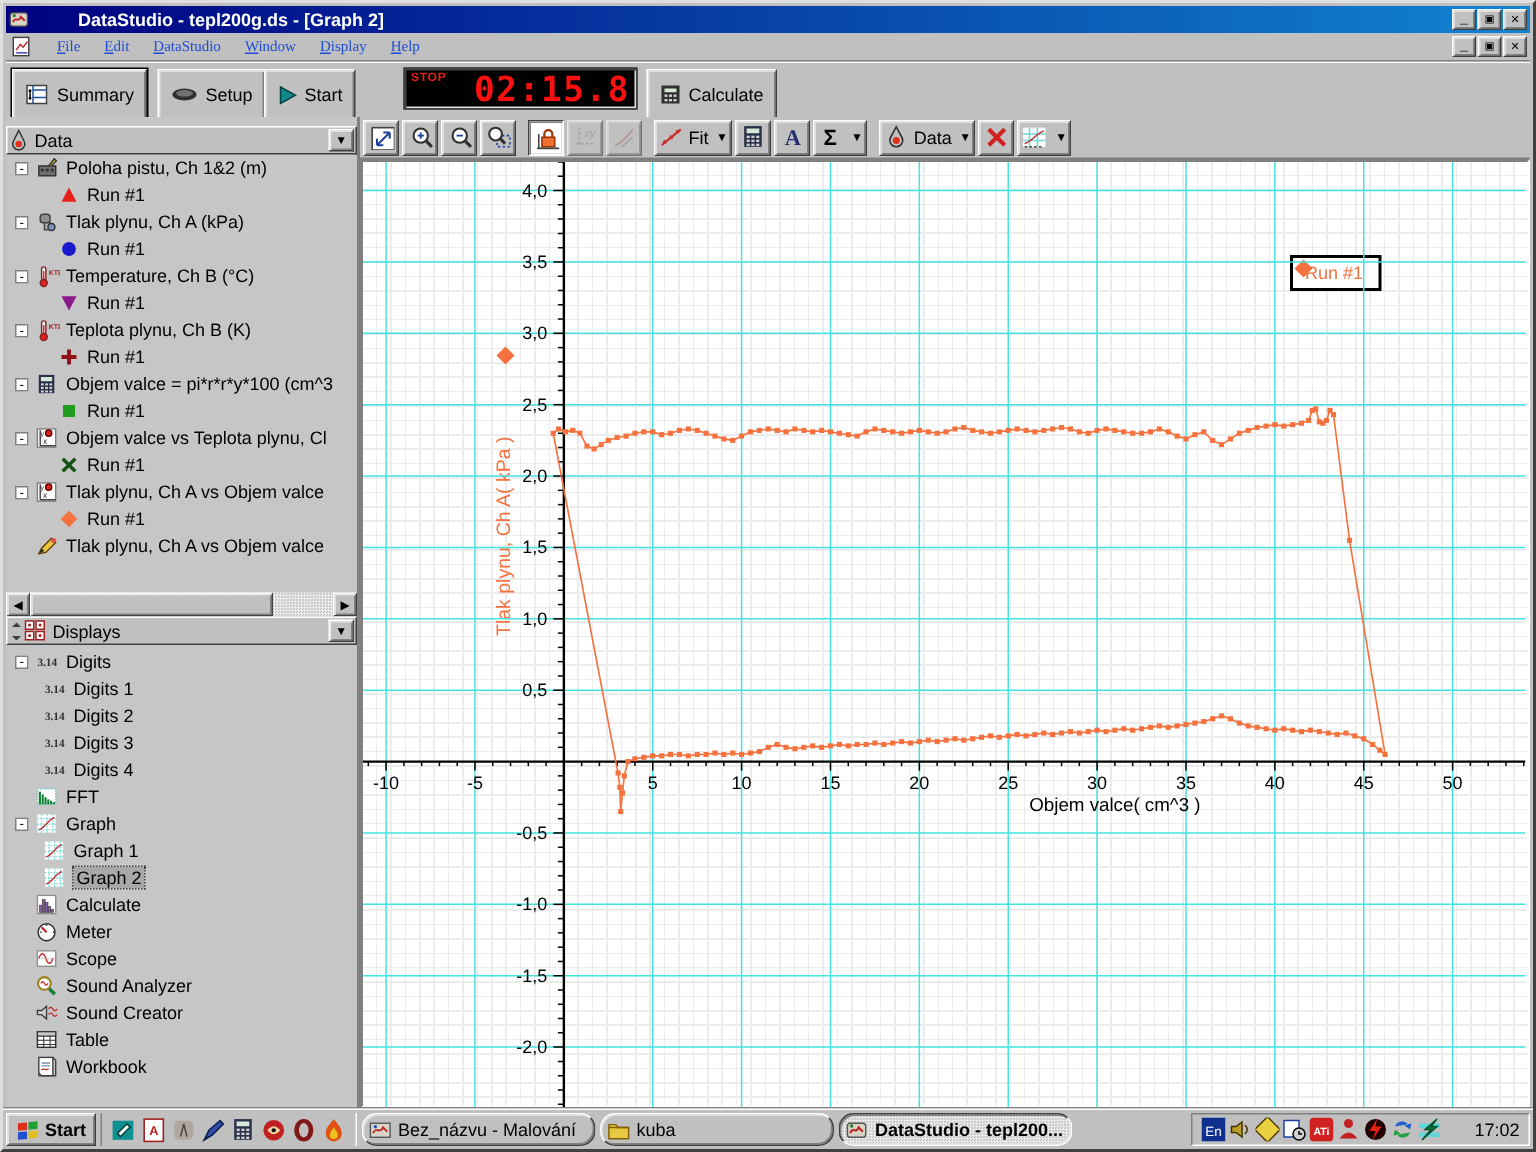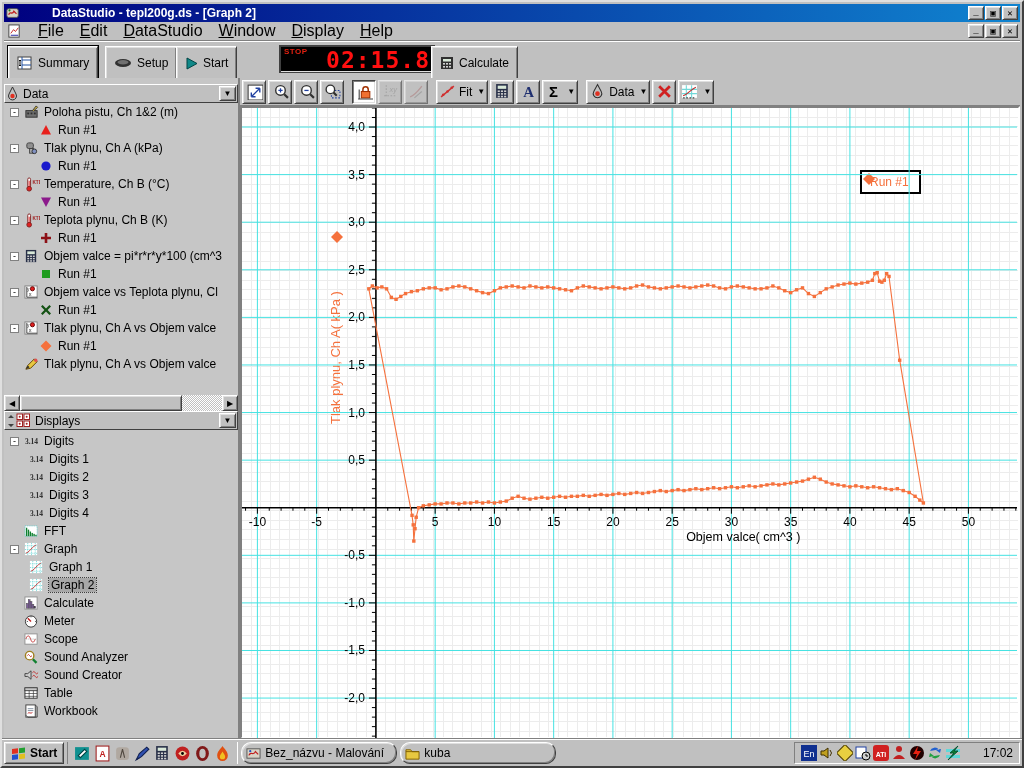--- a/index.html
+++ b/index.html
@@ -1,34 +1,34 @@
 <!DOCTYPE html>
 <html><head>
 <meta charset="utf-8">
 <style>
   * { margin:0; padding:0; box-sizing:border-box; }
   html,body { width:1024px; height:768px; overflow:hidden; }
   body { font-family:"Liberation Sans", sans-serif; font-size:11px; background:#c0c0c0; position:relative; }
 
   .raised { border-top:1px solid #ffffff; border-left:1px solid #ffffff; border-right:1px solid #404040; border-bottom:1px solid #404040; box-shadow:inset 1px 1px 0 #dfdfdf, inset -1px -1px 0 #808080; }
-  .sunken { border-top:1px solid #808080; border-left:1px solid #808080; border-right:1px solid #ffffff; border-bottom:1px solid #ffffff; box-shadow:inset 1px 1px 0 #404040, inset -1px -1px 0 #dfdfdf;margin-left:10px; }
+  .sunken { border-top:1px solid #808080; border-left:1px solid #808080; border-right:1px solid #ffffff; border-bottom:1px solid #ffffff; box-shadow:inset 1px 1px 0 #404040, inset -1px -1px 0 #dfdfdf; }
 
   .app { position:absolute; inset:0; background:#c0c0c0; border:2px solid; border-color:#dfdfdf #404040 #404040 #dfdfdf; }
 
   
   .titlebar { position:absolute; left:2px; right:2px; top:2px; height:18px; background:linear-gradient(90deg,#000080,#1084d0); display:flex; align-items:center; padding:0 2px; }
   .titlebar .ticon { width:14px; height:14px; margin-right:4px; }
   .titlebar .ttext { color:#fff; font-weight:bold; font-size:12px; flex:1; white-space:nowrap; overflow:hidden;margin-left:28px; }
   .winbtns { display:flex; gap:1px; }
   .winbtn { width:16px; height:14px; background:#c0c0c0; border:1px solid; border-color:#fff #404040 #404040 #fff; box-shadow:inset 1px 1px 0 #dfdfdf, inset -1px -1px 0 #808080; font-family:"Liberation Mono",monospace; font-size:9px; font-weight:bold; display:flex; align-items:center; justify-content:center; color:#000; }
 
   
   .menubar { position:absolute; left:2px; right:2px; top:20px; height:19px; background:#c0c0c0; display:flex; align-items:center; border-bottom:1px solid #808080; box-shadow:0 1px 0 #fff; }
   .menubar .micon { width:15px; height:15px; margin:0 8px 0 3px; }
-  .menu-item { padding:2px 8px; color:#000000; font-size:16px; }
+  .menu-item { padding:2px 8px; color:#1d4ed8; font-size:10px;font-family:Liberation Serif, serif; }
   .menu-item:first-letter { text-decoration:underline; }
   .menubar .winbtns { margin-left:auto; margin-right:2px; }
 
   
   .main-toolbar { position:absolute; left:2px; right:2px; top:40px; height:36px; background:#c0c0c0; }
   .tb-btn { position:absolute; top:4px; height:26px; background:#c0c0c0; display:flex; align-items:center; gap:5px; padding:16px 8px; font-size:12px; color:#000; }
   .tb-btn.deflt { outline:1px solid #000; }
   .timer { position:absolute; left:265px; top:3px; width:156px; height:28px; background:#000; border:1px solid #404040; }
   .timer .stop { position:absolute; left:4px; top:1px; color:#e02010; font-size:8px; font-weight:bold; letter-spacing:.5px; }
   .timer .tval { position:absolute; right:4px; top:1px; color:#ff1010; font-family:"DejaVu Sans Mono",monospace; font-weight:bold; font-size:23px; letter-spacing:1px; }
@@ -1062,20 +1062,28 @@
           </svg>
           <span>Bez_názvu - Malování</span>
         </span>
         <span class="task-btn raised">
           <svg viewBox="0 0 16 16" width="15" height="15" class="ticon">
             <path d="M1 4 h5 l1.5 2 H15 v8 H1 Z" fill="#e8c840" stroke="#806000"></path>
             <path d="M1 6 h14" stroke="#806000"></path>
           </svg>
           <span>kuba</span>
         </span>
+        <span class="task-btn raised active">
+          <svg viewBox="0 0 16 16" width="15" height="15" class="ticon">
+            <rect x="1" y="3" width="13" height="10" rx="2" fill="#d8d4c8" stroke="#555"></rect>
+            <path d="M3 10 C5 5 7 11 9 6 L12 9" stroke="#c02020" fill="none" stroke-width="1.5"></path>
+            <circle cx="4" cy="5" r="1.2" fill="#208020"></circle>
+          </svg>
+          <span>DataStudio - tepl200...</span>
+        </span>
       </span>
     <span class="tray">
       <svg class="tri" viewBox="0 0 16 16">
           <rect width="16" height="16" fill="#103090"></rect>
           <text x="8" y="12" font-size="9" fill="#fff" text-anchor="middle" font-family="Liberation Sans">En</text>
         </svg>
       <svg class="tri" viewBox="0 0 16 16">
           <path d="M2 6 h3 l4 -3 v10 l-4 -3 h-3 Z" fill="#c0a020" stroke="#403000"></path>
           <path d="M11 5 q3 3 0 6" stroke="#403000" fill="none"></path>
         </svg>

